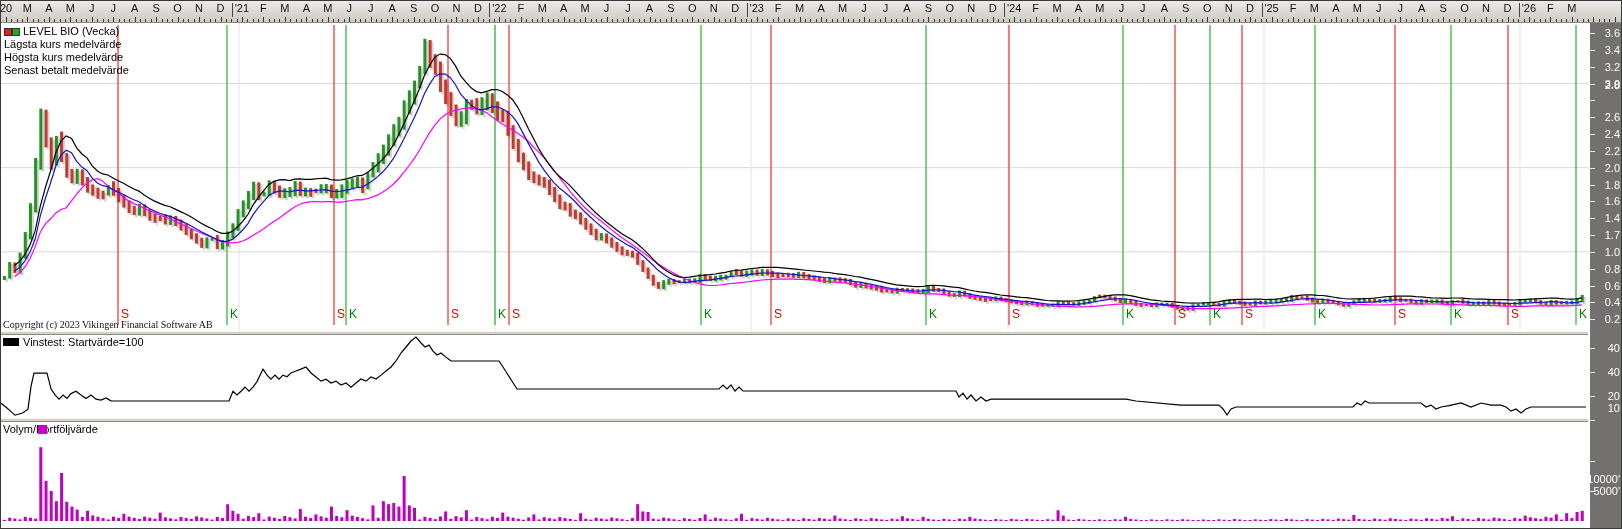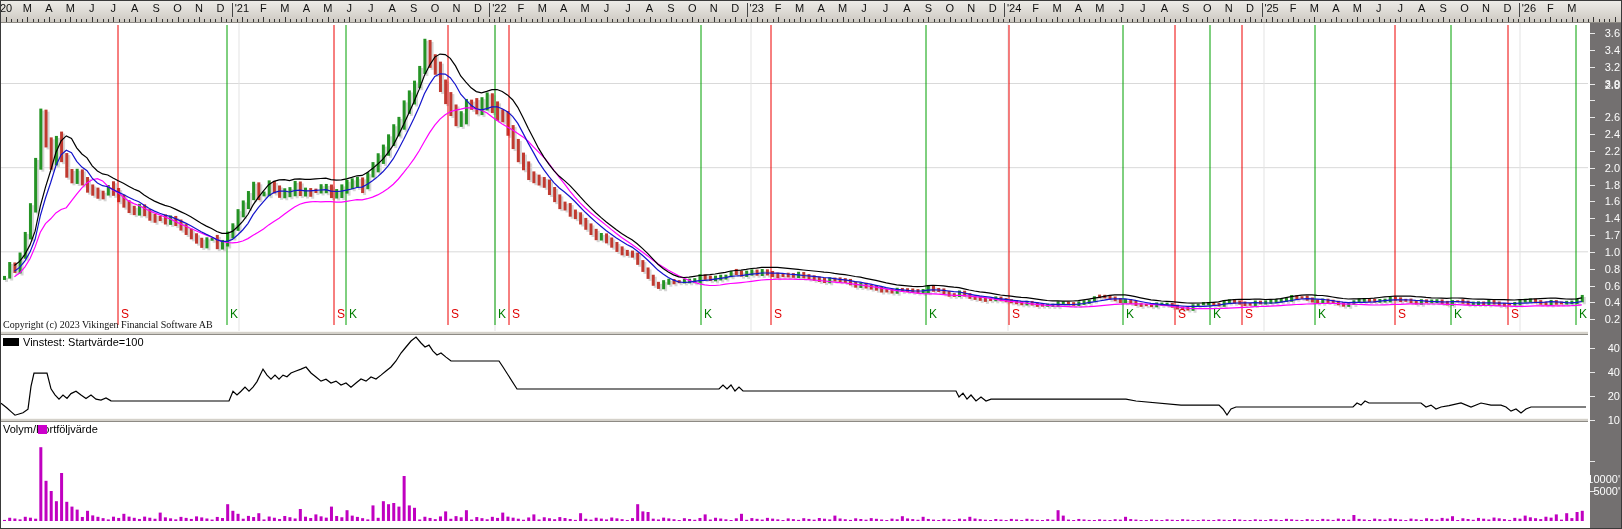--- a/index.html
+++ b/index.html
@@ -1067,20 +1067,30 @@
         <line x1="1241" y1="2" x2="1241" y2="302" stroke="#ee0000" stroke-width="1"></line>
         <line x1="1314" y1="2" x2="1314" y2="302" stroke="#00a000" stroke-width="1"></line>
         <line x1="1394" y1="2" x2="1394" y2="302" stroke="#ee0000" stroke-width="1"></line>
         <line x1="1450" y1="2" x2="1450" y2="302" stroke="#00a000" stroke-width="1"></line>
         <line x1="1507" y1="2" x2="1507" y2="302" stroke="#ee0000" stroke-width="1"></line>
         <line x1="1575" y1="2" x2="1575" y2="302" stroke="#00a000" stroke-width="1"></line>
         <polyline points="13.4,253.7 18.6,250.1 23.8,244.1 29.0,235.8 34.1,223.9 39.3,209.2 44.5,200.6 49.7,195.8 54.9,189.9 60.1,186.5 65.3,184.7 70.5,177.8 75.7,171.2 80.9,164.8 86.0,159.9 91.2,156.7 96.4,155.7 101.6,157.9 106.8,163.2 112.0,167.0 117.2,169.6 122.4,174.3 127.6,177.9 132.8,180.6 137.9,182.5 143.1,185.2 148.3,187.7 153.5,189.9 158.7,191.9 163.9,194.0 169.1,195.9 174.3,198.5 179.5,200.9 184.7,203.3 189.8,205.5 195.0,207.7 200.2,210.0 205.4,212.3 210.6,214.2 215.8,216.5 221.0,218.4 226.2,219.5 231.4,219.9 236.6,219.3 241.7,218.0 246.9,215.6 252.1,212.2 257.3,209.3 262.5,206.0 267.7,201.9 272.9,198.4 278.1,195.2 283.3,191.3 288.5,187.5 293.6,183.9 298.8,181.3 304.0,179.7 309.2,178.8 314.4,178.5 319.6,178.9 324.8,178.6 330.0,178.7 335.2,179.2 340.4,179.1 345.5,178.3 350.7,177.5 355.9,176.7 361.1,176.8 366.3,175.7 371.5,174.1 376.7,171.9 381.9,169.0 387.1,165.5 392.3,161.2 397.4,156.0 402.6,149.7 407.8,143.0 413.0,135.9 418.2,127.8 423.4,118.5 428.6,109.6 433.8,102.1 439.0,96.1 444.2,91.7 449.3,88.7 454.5,87.2 459.7,86.2 464.9,84.8 470.1,84.9 475.3,86.0 480.5,87.5 485.7,89.7 490.9,93.8 496.1,97.5 501.2,100.9 506.4,103.9 511.6,107.1 516.8,110.4 522.0,113.9 527.2,118.3 532.4,123.8 537.6,129.2 542.8,134.4 548.0,140.5 553.1,147.5 558.3,154.4 563.5,160.9 568.7,167.8 573.9,174.1 579.1,179.9 584.3,185.0 589.5,189.7 594.7,193.9 599.9,198.0 605.0,202.1 610.2,206.4 615.4,210.5 620.6,214.4 625.8,217.9 631.0,221.6 636.2,225.3 641.4,229.0 646.6,232.9 651.8,237.0 656.9,240.8 662.1,244.0 667.3,247.2 672.5,250.1 677.7,252.9 682.9,255.3 688.1,257.4 693.3,259.3 698.5,260.8 703.7,261.8 708.8,262.5 714.0,262.5 719.2,262.0 724.4,261.2 729.6,260.5 734.8,260.1 740.0,259.6 745.2,259.0 750.4,258.3 755.6,257.7 760.7,257.0 765.9,256.7 771.1,256.5 776.3,256.2 781.5,256.1 786.7,256.1 791.9,256.1 797.1,256.3 802.3,256.5 807.5,256.6 812.6,257.0 817.8,257.5 823.0,258.0 828.2,258.5 833.4,259.1 838.6,259.6 843.8,260.0 849.0,260.6 854.2,261.3 859.4,261.9 864.5,262.7 869.7,263.5 874.9,264.2 880.1,265.1 885.3,265.9 890.5,266.8 895.7,267.6 900.9,268.4 906.1,269.0 911.3,269.7 916.4,270.2 921.6,270.6 926.8,270.8 932.0,270.9 937.2,271.2 942.4,271.6 947.6,272.0 952.8,272.3 958.0,272.3 963.2,272.6 968.3,273.1 973.5,273.6 978.7,274.1 983.9,274.7 989.1,275.4 994.3,276.3 999.5,277.1 1004.7,277.8 1009.9,278.4 1015.1,278.9 1020.2,279.5 1025.4,280.2 1030.6,280.8 1035.8,281.3 1041.0,281.9 1046.2,282.4 1051.4,282.9 1056.6,283.1 1061.8,283.4 1067.0,283.7 1072.1,283.9 1077.3,284.0 1082.5,283.9 1087.7,283.7 1092.9,283.3 1098.1,282.9 1103.3,282.4 1108.5,281.8 1113.7,281.4 1118.9,281.1 1124.0,280.9 1129.2,280.8 1134.4,280.8 1139.6,280.8 1144.8,281.0 1150.0,281.4 1155.2,281.6 1160.4,282.2 1165.6,282.7 1170.8,283.3 1175.9,284.0 1181.1,284.6 1186.3,285.1 1191.5,285.5 1196.7,285.6 1201.9,285.7 1207.1,285.6 1212.3,285.6 1217.5,285.5 1222.7,285.3 1227.8,285.1 1233.0,284.8 1238.2,284.6 1243.4,284.3 1248.6,284.1 1253.8,283.7 1259.0,283.5 1264.2,283.4 1269.4,283.2 1274.6,282.9 1279.7,282.6 1284.9,282.2 1290.1,281.8 1295.3,281.5 1300.5,281.3 1305.7,281.0 1310.9,280.9 1316.1,280.7 1321.3,280.5 1326.5,280.4 1331.6,280.3 1336.8,280.5 1342.0,280.8 1347.2,281.1 1352.4,281.2 1357.6,281.5 1362.8,281.7 1368.0,281.9 1373.2,282.0 1378.4,282.0 1383.5,281.8 1388.7,281.7 1393.9,281.4 1399.1,281.3 1404.3,281.1 1409.5,280.9 1414.7,280.9 1419.9,280.9 1425.1,281.0 1430.3,281.0 1435.4,281.0 1440.6,281.1 1445.8,281.3 1451.0,281.4 1456.2,281.6 1461.4,281.9 1466.6,282.2 1471.8,282.4 1477.0,282.5 1482.2,282.5 1487.3,282.5 1492.5,282.6 1497.7,282.8 1502.9,283.0 1508.1,283.2 1513.3,283.3 1518.5,283.3 1523.7,283.3 1528.9,283.1 1534.1,282.9 1539.2,282.9 1544.4,282.9 1549.6,282.7 1554.8,282.8 1560.0,282.8 1565.2,282.8 1570.4,282.7 1575.6,282.4 1580.8,281.9" fill="none" stroke="#ff00ff" stroke-width="1.2"></polyline>
         <polyline points="13.4,248.3 18.6,244.4 23.8,238.1 29.0,229.1 34.1,216.3 39.3,192.9 44.5,175.0 49.7,159.5 54.9,142.7 60.1,131.8 65.3,127.2 70.5,129.6 75.7,138.3 80.9,144.1 86.0,147.7 91.2,155.1 96.4,160.0 101.6,162.7 106.8,163.7 112.0,166.5 117.2,169.1 122.4,171.5 127.6,174.2 132.8,176.8 137.9,178.8 143.1,182.3 148.3,185.5 153.5,188.1 158.7,190.3 163.9,192.1 169.1,193.3 174.3,195.6 179.5,197.9 184.7,200.1 189.8,202.7 195.0,205.7 200.2,208.7 205.4,211.4 210.6,213.7 215.8,216.6 221.0,218.3 226.2,218.3 231.4,216.4 236.6,212.0 241.7,207.0 246.9,200.6 252.1,191.7 257.3,184.6 262.5,178.6 267.7,172.8 272.9,169.6 278.1,168.2 283.3,168.0 288.5,169.0 293.6,167.6 298.8,167.2 304.0,167.8 309.2,167.9 314.4,167.3 319.6,167.0 324.8,166.7 330.0,168.1 335.2,168.5 340.4,168.2 345.5,167.2 350.7,166.0 355.9,164.5 361.1,164.1 366.3,161.2 371.5,157.7 376.7,153.6 381.9,148.8 387.1,142.9 392.3,135.7 397.4,126.5 402.6,116.6 407.8,106.1 413.0,95.3 418.2,83.7 423.4,70.7 428.6,61.1 433.8,53.5 439.0,50.8 444.2,51.1 449.3,54.7 454.5,61.7 459.7,71.2 464.9,76.9 470.1,82.3 475.3,85.8 480.5,86.9 485.7,85.6 490.9,83.9 496.1,83.8 501.2,85.7 506.4,88.8 511.6,93.3 516.8,100.4 522.0,110.1 527.2,120.1 532.4,129.4 537.6,138.9 542.8,146.7 548.0,153.7 553.1,159.8 558.3,165.0 563.5,169.0 568.7,173.5 573.9,178.5 579.1,184.0 584.3,189.3 589.5,194.2 594.7,198.9 599.9,203.3 605.0,207.4 610.2,211.2 615.4,214.9 620.6,218.3 625.8,221.5 631.0,224.1 636.2,228.0 641.4,232.3 646.6,237.0 651.8,242.0 656.9,247.1 662.1,251.0 667.3,254.5 672.5,257.1 677.7,258.8 682.9,259.5 688.1,259.2 693.3,258.4 698.5,257.6 703.7,257.3 708.8,256.9 714.0,256.2 719.2,255.4 724.4,254.6 729.6,253.4 734.8,253.0 740.0,252.6 745.2,251.9 750.4,251.1 755.6,250.7 760.7,250.0 765.9,250.0 771.1,250.1 776.3,250.1 781.5,250.4 786.7,251.0 791.9,251.4 797.1,251.9 802.3,252.5 807.5,252.9 812.6,253.4 817.8,253.9 823.0,254.5 828.2,254.8 833.4,255.6 838.6,256.3 843.8,256.9 849.0,257.7 854.2,258.6 859.4,259.2 864.5,260.3 869.7,261.2 874.9,262.3 880.1,263.4 885.3,264.6 890.5,265.5 895.7,266.3 900.9,266.9 906.1,267.4 911.3,267.8 916.4,268.0 921.6,267.9 926.8,267.1 932.0,266.9 937.2,267.0 942.4,267.4 947.6,268.0 952.8,268.6 958.0,268.9 963.2,270.0 968.3,271.2 973.5,272.1 978.7,272.9 983.9,273.5 989.1,274.2 994.3,275.1 999.5,275.8 1004.7,276.4 1009.9,277.0 1015.1,277.6 1020.2,278.1 1025.4,278.4 1030.6,279.0 1035.8,279.7 1041.0,280.4 1046.2,281.0 1051.4,281.4 1056.6,281.4 1061.8,281.6 1067.0,281.6 1072.1,281.5 1077.3,281.1 1082.5,280.5 1087.7,279.7 1092.9,278.8 1098.1,278.0 1103.3,277.1 1108.5,276.2 1113.7,275.8 1118.9,275.8 1124.0,275.8 1129.2,276.5 1134.4,277.4 1139.6,278.5 1144.8,279.5 1150.0,280.4 1155.2,280.9 1160.4,281.4 1165.6,281.8 1170.8,282.1 1175.9,282.6 1181.1,283.0 1186.3,283.3 1191.5,283.4 1196.7,283.4 1201.9,283.4 1207.1,283.1 1212.3,282.7 1217.5,282.2 1222.7,281.2 1227.8,280.6 1233.0,280.2 1238.2,280.0 1243.4,279.9 1248.6,279.9 1253.8,279.6 1259.0,279.8 1264.2,280.0 1269.4,280.0 1274.6,279.8 1279.7,279.2 1284.9,278.4 1290.1,277.5 1295.3,276.6 1300.5,276.0 1305.7,275.7 1310.9,275.8 1316.1,276.1 1321.3,276.3 1326.5,277.0 1331.6,277.7 1336.8,278.5 1342.0,279.2 1347.2,279.6 1352.4,279.4 1357.6,279.4 1362.8,279.3 1368.0,279.1 1373.2,278.8 1378.4,278.2 1383.5,277.7 1388.7,277.2 1393.9,276.9 1399.1,276.8 1404.3,276.9 1409.5,277.0 1414.7,277.4 1419.9,277.6 1425.1,278.1 1430.3,278.5 1435.4,278.6 1440.6,278.8 1445.8,279.0 1451.0,278.6 1456.2,278.7 1461.4,278.8 1466.6,279.2 1471.8,279.6 1477.0,279.8 1482.2,279.8 1487.3,279.9 1492.5,280.0 1497.7,280.2 1502.9,280.2 1508.1,280.4 1513.3,280.5 1518.5,280.2 1523.7,280.1 1528.9,279.8 1534.1,279.5 1539.2,279.3 1544.4,279.1 1549.6,278.6 1554.8,278.8 1560.0,279.2 1565.2,279.6 1570.4,279.8 1575.6,279.4 1580.8,278.5" fill="none" stroke="#1414cc" stroke-width="1.2"></polyline>
         <polyline points="13.4,242.5 18.6,238.4 23.8,231.6 29.0,221.9 34.1,208.2 39.3,183.2 44.5,164.1 49.7,147.5 54.9,129.5 60.1,117.9 65.3,112.9 70.5,115.5 75.7,124.8 80.9,131.0 86.0,134.8 91.2,142.8 96.4,148.0 101.6,150.9 106.8,152.0 112.0,155.0 117.2,157.8 122.4,160.3 127.6,163.2 132.8,166.0 137.9,168.1 143.1,171.9 148.3,175.3 153.5,178.1 158.7,180.4 163.9,182.4 169.1,183.7 174.3,186.1 179.5,188.6 184.7,191.0 189.8,193.7 195.0,196.9 200.2,200.2 205.4,203.1 210.6,205.5 215.8,208.5 221.0,210.4 226.2,210.4 231.4,208.4 236.6,203.7 241.7,198.3 246.9,191.5 252.1,181.9 257.3,174.3 262.5,167.9 267.7,161.7 272.9,158.3 278.1,156.8 283.3,156.6 288.5,157.6 293.6,156.2 298.8,155.8 304.0,156.4 309.2,156.4 314.4,155.9 319.6,155.5 324.8,155.2 330.0,156.7 335.2,157.1 340.4,156.8 345.5,155.8 350.7,154.4 355.9,152.8 361.1,152.4 366.3,149.4 371.5,145.6 376.7,141.1 381.9,136.1 387.1,129.7 392.3,122.1 397.4,112.2 402.6,101.6 407.8,90.3 413.0,78.8 418.2,66.4 423.4,52.5 428.6,42.2 433.8,34.1 439.0,31.1 444.2,31.6 449.3,35.3 454.5,42.9 459.7,53.0 464.9,59.1 470.1,64.8 475.3,68.6 480.5,69.8 485.7,68.4 490.9,66.6 496.1,66.5 501.2,68.5 506.4,71.9 511.6,76.7 516.8,84.3 522.0,94.6 527.2,105.3 532.4,115.3 537.6,125.4 542.8,133.8 548.0,141.3 553.1,147.8 558.3,153.3 563.5,157.6 568.7,162.4 573.9,167.8 579.1,173.7 584.3,179.3 589.5,184.6 594.7,189.7 599.9,194.4 605.0,198.8 610.2,202.8 615.4,206.8 620.6,210.4 625.8,213.8 631.0,216.7 636.2,220.8 641.4,225.4 646.6,230.4 651.8,235.8 656.9,241.2 662.1,245.4 667.3,249.1 672.5,251.9 677.7,253.8 682.9,254.5 688.1,254.2 693.3,253.3 698.5,252.5 703.7,252.1 708.8,251.7 714.0,251.0 719.2,250.1 724.4,249.3 729.6,248.0 734.8,247.5 740.0,247.1 745.2,246.4 750.4,245.5 755.6,245.1 760.7,244.3 765.9,244.4 771.1,244.4 776.3,244.4 781.5,244.8 786.7,245.4 791.9,245.9 797.1,246.4 802.3,247.0 807.5,247.5 812.6,248.0 817.8,248.5 823.0,249.1 828.2,249.5 833.4,250.4 838.6,251.1 843.8,251.7 849.0,252.5 854.2,253.5 859.4,254.2 864.5,255.3 869.7,256.4 874.9,257.4 880.1,258.7 885.3,259.9 890.5,260.9 895.7,261.8 900.9,262.4 906.1,262.9 911.3,263.4 916.4,263.6 921.6,263.5 926.8,262.6 932.0,262.4 937.2,262.5 942.4,262.9 947.6,263.6 952.8,264.2 958.0,264.6 963.2,265.8 968.3,267.0 973.5,268.0 978.7,268.8 983.9,269.4 989.1,270.2 994.3,271.1 999.5,272.0 1004.7,272.6 1009.9,273.2 1015.1,273.8 1020.2,274.4 1025.4,274.7 1030.6,275.4 1035.8,276.1 1041.0,276.8 1046.2,277.5 1051.4,277.9 1056.6,277.9 1061.8,278.1 1067.0,278.1 1072.1,278.0 1077.3,277.6 1082.5,276.9 1087.7,276.1 1092.9,275.2 1098.1,274.3 1103.3,273.3 1108.5,272.4 1113.7,271.9 1118.9,271.9 1124.0,271.9 1129.2,272.6 1134.4,273.7 1139.6,274.8 1144.8,275.9 1150.0,276.9 1155.2,277.3 1160.4,278.0 1165.6,278.3 1170.8,278.7 1175.9,279.2 1181.1,279.6 1186.3,280.0 1191.5,280.1 1196.7,280.0 1201.9,280.0 1207.1,279.7 1212.3,279.3 1217.5,278.8 1222.7,277.7 1227.8,277.1 1233.0,276.7 1238.2,276.4 1243.4,276.3 1248.6,276.3 1253.8,276.0 1259.0,276.2 1264.2,276.5 1269.4,276.4 1274.6,276.2 1279.7,275.6 1284.9,274.7 1290.1,273.7 1295.3,272.8 1300.5,272.1 1305.7,271.8 1310.9,271.9 1316.1,272.3 1321.3,272.5 1326.5,273.2 1331.6,274.0 1336.8,274.8 1342.0,275.5 1347.2,276.0 1352.4,275.8 1357.6,275.8 1362.8,275.7 1368.0,275.5 1373.2,275.1 1378.4,274.5 1383.5,273.9 1388.7,273.5 1393.9,273.1 1399.1,273.0 1404.3,273.1 1409.5,273.2 1414.7,273.7 1419.9,273.8 1425.1,274.4 1430.3,274.8 1435.4,275.0 1440.6,275.1 1445.8,275.3 1451.0,275.0 1456.2,275.0 1461.4,275.2 1466.6,275.6 1471.8,276.0 1477.0,276.2 1482.2,276.2 1487.3,276.3 1492.5,276.5 1497.7,276.6 1502.9,276.7 1508.1,276.8 1513.3,277.0 1518.5,276.6 1523.7,276.6 1528.9,276.2 1534.1,275.9 1539.2,275.7 1544.4,275.4 1549.6,275.0 1554.8,275.1 1560.0,275.6 1565.2,276.0 1570.4,276.2 1575.6,275.8 1580.8,274.8" fill="none" stroke="#000000" stroke-width="1.2"></polyline>
       </svg>
+    <div class="legend">
+      <div class="legend-title">
+        <span class="chip red"></span>
+          <span class="chip green"></span>
+        <span>LEVEL BIO (Vecka)</span>
+      </div>
+      <div class="legend-line">Lägsta kurs medelvärde</div>
+      <div class="legend-line">Högsta kurs medelvärde</div>
+      <div class="legend-line">Senast betalt medelvärde</div>
+    </div>
     <div class="copyright">Copyright (c) 2023 Vikingen Financial Software AB</div>
     <div id="sigLetters">
         <div class="sig-letter S" style="left: 120px;">S</div>
         <div class="sig-letter K" style="left: 229px;">K</div>
         <div class="sig-letter S" style="left: 336px;">S</div>
         <div class="sig-letter K" style="left: 348px;">K</div>
         <div class="sig-letter S" style="left: 450px;">S</div>
         <div class="sig-letter K" style="left: 497px;">K</div>
         <div class="sig-letter S" style="left: 511px;">S</div>
         <div class="sig-letter K" style="left: 703px;">K</div>
@@ -1462,20 +1472,20 @@
       <div class="sc-label" style="top: 279.344px;">0.4</div>
       <div class="sc-dash" style="top: 296.178px;"></div>
       <div class="sc-label" style="top: 296.178px;">0.2</div>
       <div class="sc-dash" style="top: 325px;"></div>
       <div class="sc-label" style="top: 325px;">40</div>
       <div class="sc-dash" style="top: 349px;"></div>
       <div class="sc-label" style="top: 349px;">40</div>
       <div class="sc-dash" style="top: 373px;"></div>
       <div class="sc-label" style="top: 373px;">20</div>
       <div class="sc-dash" style="top: 397px;"></div>
-      <div class="sc-label" style="top: 397px; text-align: right;">10</div>
+      <div class="sc-label" style="top: 385px; text-align: right;">10</div>
       <div class="sc-dash" style="top: 438px;"></div>
       <div class="sc-label" style="top: 456px;">10000'</div>
       <div class="sc-dash" style="top: 468px;"></div>
       <div class="sc-label" style="top: 468px;">5000'</div>
     </div>
 
 </div>
 
 </body></html>

